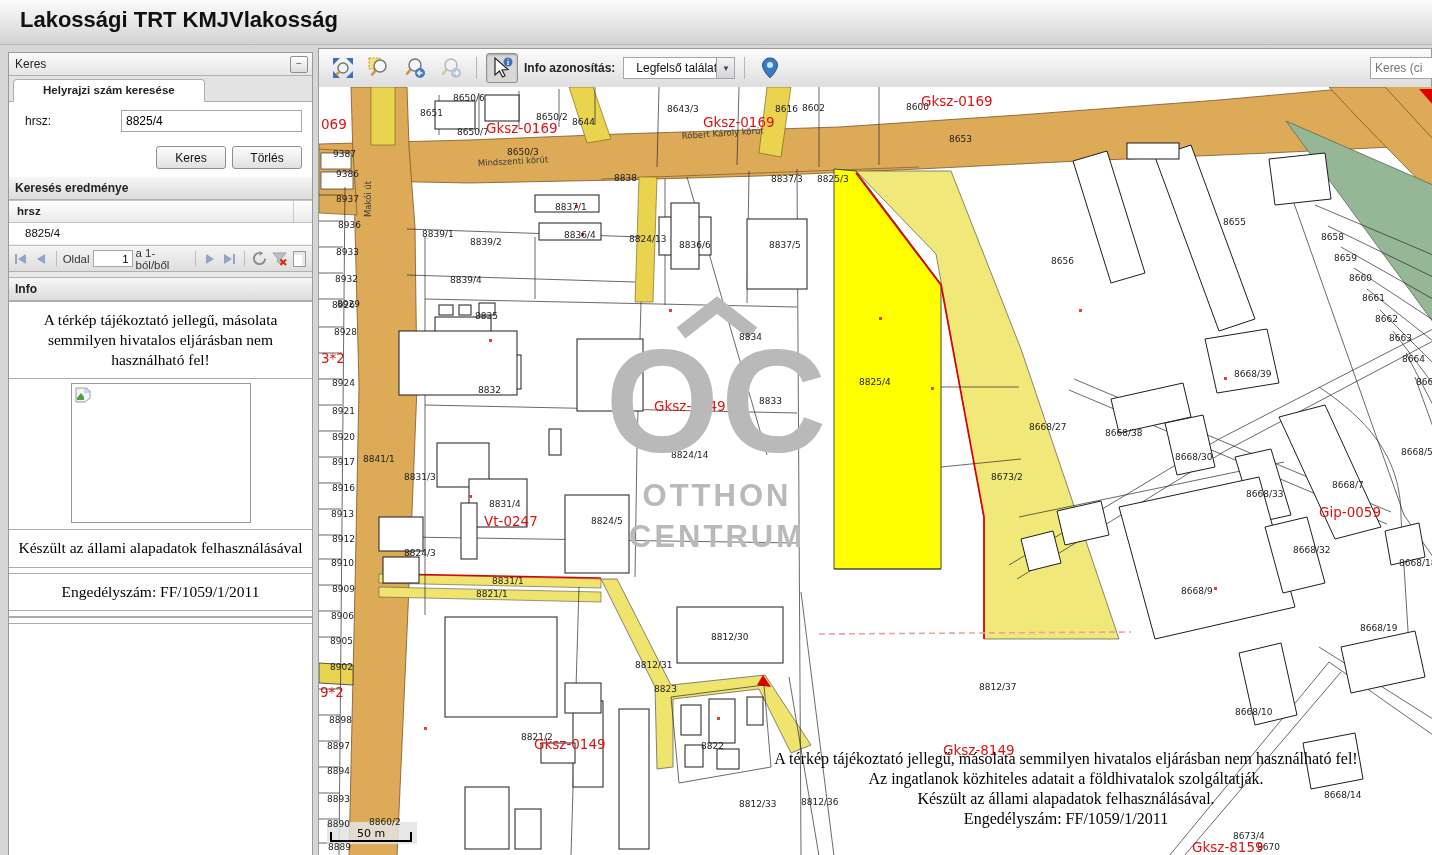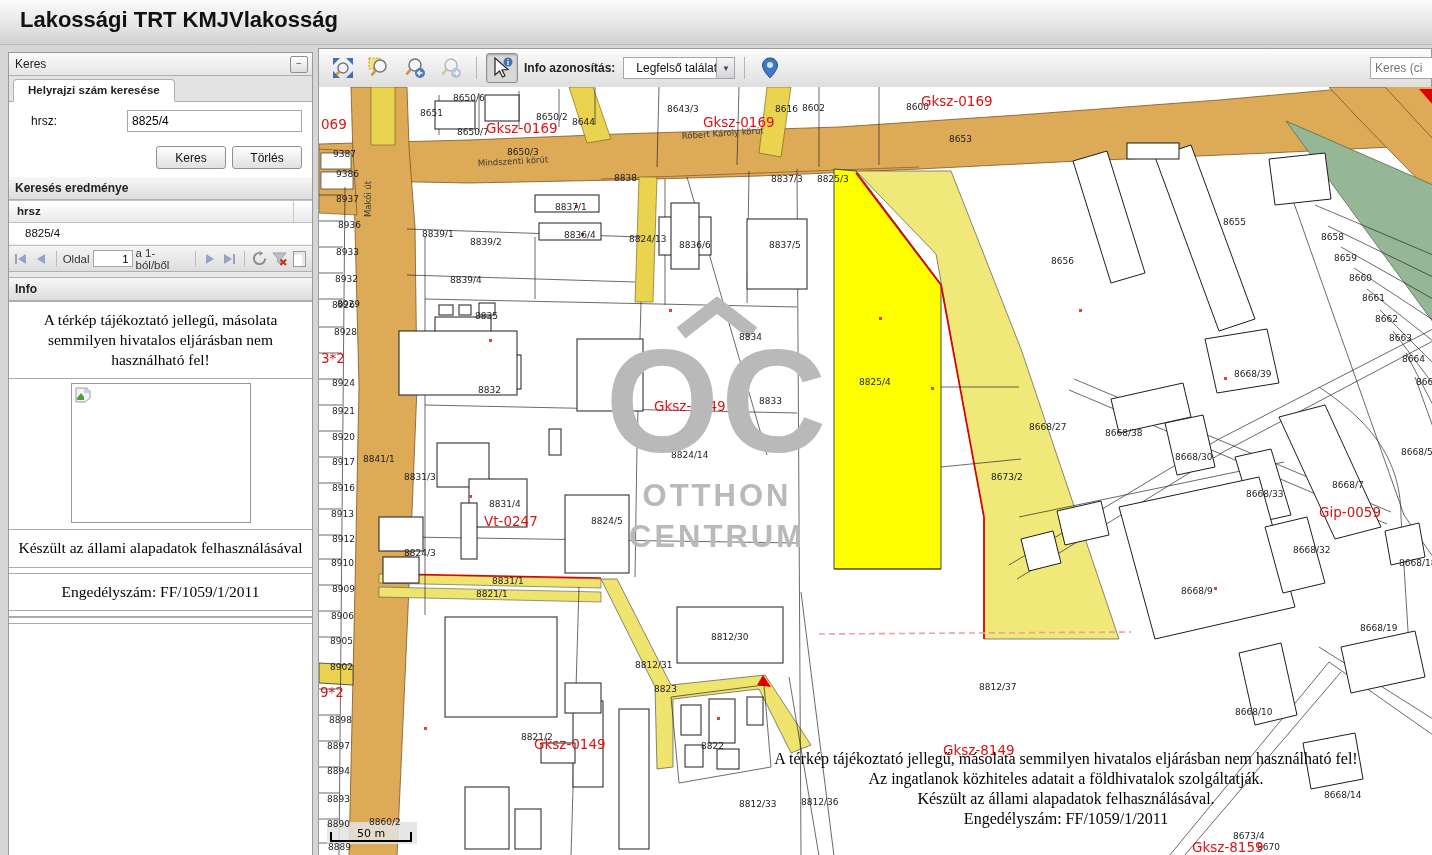--- a/index.html
+++ b/index.html
@@ -14,24 +14,24 @@
   
   #sidebar{position:absolute;left:8px;top:52px;width:303px;bottom:0;
     background:#fff;border:1px solid #9a9a9a;border-bottom:none;}
   .phdr{height:22px;background:linear-gradient(#f7f7f7,#dcdcdc);
     border-bottom:1px solid #b0b0b0;position:relative;
     font-size:12px;font-weight:bold;color:#222;line-height:22px;padding-left:6px;}
   .phdr .tool{position:absolute;right:4px;top:3px;width:16px;height:15px;
     border:1px solid #8f8f8f;border-radius:2px;background:linear-gradient(#fff,#ddd);
     font-size:10px;line-height:13px;text-align:center;color:#555;cursor:pointer;}
   .tabrow{height:25px;background:#e3e3e3;border-bottom:1px solid #aeaeae;position:relative;}
-  .tab{position:absolute;left:4px;bottom:-1px;height:21px;padding:0 14px;
+  .tab{position:absolute;left:4px;bottom:-1px;height:21px;padding:0 29px;
     background:#fff;border:1px solid #aeaeae;border-bottom:1px solid #fff;
     border-radius:4px 4px 0 0;font-size:11.5px;font-weight:bold;color:#222;line-height:21px;}
-  .formarea{background:#fff;padding:6px 10px 8px 22px;}
+  .formarea{background:#fff;padding:6px 10px 8px 16px;}
   .frow{display:flex;align-items:center;height:26px;}
   .frow label{width:96px;font-size:12px;color:#111;}
   .frow input{flex:1;height:18px;border:1px solid #9fa6b5;font-size:12px;padding:1px 4px;
     font-family:"Liberation Sans",sans-serif;}
   .btnrow{display:flex;justify-content:flex-end;gap:6px;margin-top:12px;}
   .btn{min-width:70px;height:23px;border:1px solid #8f8f8f;border-radius:3px;
     background:linear-gradient(#fefefe,#e0e0e0);font-size:12px;color:#111;cursor:pointer;
     font-family:"Liberation Sans",sans-serif;}
   .grid-hdr{height:21px;background:linear-gradient(#fff,#eaeaea);
     border-top:1px solid #c2c2c2;border-bottom:1px solid #c2c2c2;position:relative;

